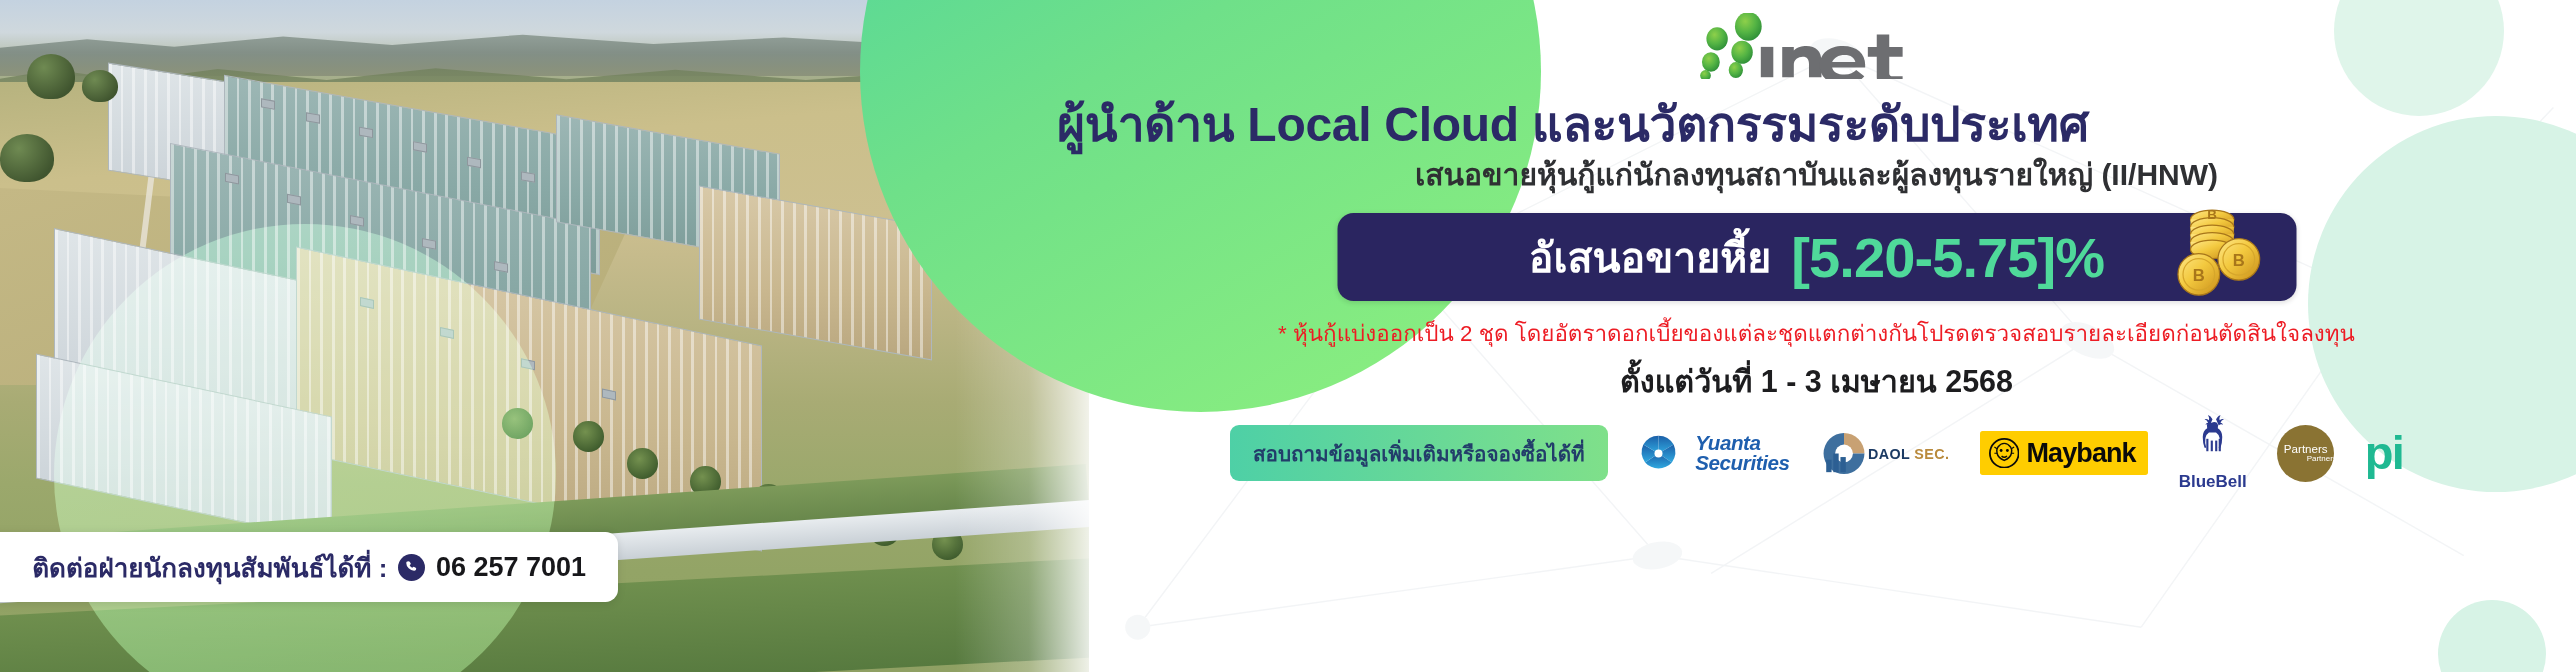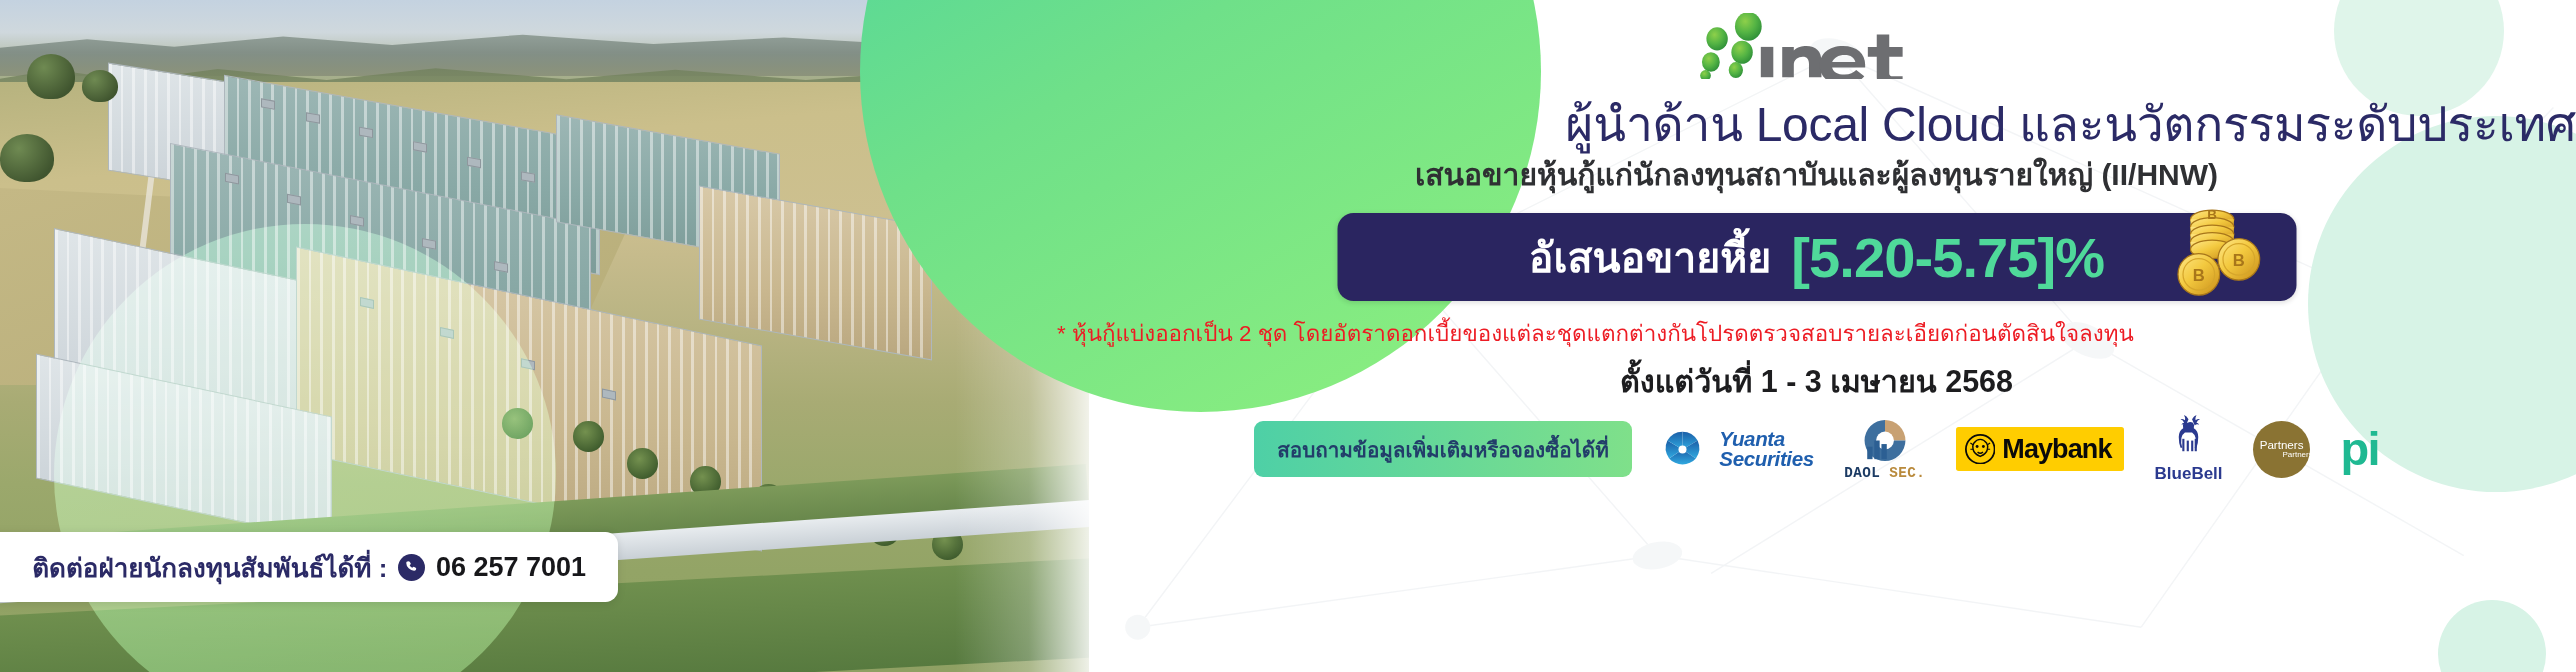--- a/index.html
+++ b/index.html
@@ -100,22 +100,22 @@
     position:absolute; left:1057px; top:0; width:1519px; height:672px;
   }
   .logo-wrap {
     position:absolute; left:50%; transform:translateX(-50%);
     top:12.5px; width:278px; height:66px;
   }
   .logo-wrap svg { display:block; }
 
   .headline {
     position:absolute; top:86px; left:0; width:100%;
-    text-align:right;
-    font-size:48px; font-weight:normal; color:#2b2a66;
+    text-align:left;
+    font-size:48px; font-weight:bold; color:#2b2a66;
     letter-spacing:-0.3px; white-space:nowrap;
   }
   .subhead {
     position:absolute; top:151px; left:0; width:100%;
     text-align:center; font-size:30px; font-weight:bold; color:#2f3033;
     white-space:nowrap;
   }
 
   .rate-box {
     position:absolute; top:213px; left:50%; transform:translateX(-50%);
@@ -123,21 +123,21 @@
     background:#2a2560; border-radius:16px;
     display:flex; align-items:center; justify-content:center; gap:20px;
     box-shadow:0 1.8px 5.4px rgba(0,0,0,.12);
   }
   .rate-label { font-size:41px; font-weight:bold; color:#ffffff; }
   .rate-value { font-size:56px; font-weight:bold; color:#4fd99a; letter-spacing:-0.9px; }
   .coins { width:100px; height:100px; position:absolute; right:30.5px; top:-12.5px; }
 
   .disclaimer {
     position:absolute; top:315px; left:0; width:100%;
-    text-align:left; font-size:22.4px; color:#ed1c24; font-weight:500;
+    text-align:center; font-size:22.4px; color:#ed1c24; font-weight:500;
     white-space:nowrap;
   }
   .dateline {
     position:absolute; top:357px; left:0; width:100%;
     text-align:center; font-size:30.5px; color:#1d1d1f; font-weight:bold;
     white-space:nowrap;
   }
 
   .partners {
     position:absolute; top:414px; left:0; width:100%;
@@ -150,21 +150,21 @@
   }
   .plogo { display:flex; align-items:center; justify-content:center; }
 
   .yuanta-text { color:#1f5fae; font-style:italic; font-weight:bold;
     line-height:.95; font-size:20.6px; letter-spacing:-0.4px; }
   .daol-text { font-size:14.3px; font-weight:bold; color:#1b3a63; letter-spacing:0.4px; margin-top:1.8px; }
   .daol-text .sec { color:#b98a3c; }
   .maybank-box { background:#ffcd00; border-radius:2.7px; padding:6.3px 12.5px 6.3px 9px;
     display:flex; align-items:flex-start; gap:7.2px; }
   .maybank-text { font-size:27px; font-weight:bold; color:#0a0a0a; letter-spacing:-0.9px; }
-  .bluebell-text { font-size:17px; font-weight:bold; color:#2b3a8f; margin-top:11px; }
+  .bluebell-text { font-size:17px; font-weight:bold; color:#2b3a8f; margin-top:19px; }
   .merchant-circle { width:57px; height:57px; border-radius:50%; background:#8a7333;
     display:flex; flex-direction:column; align-items:center; justify-content:center; color:#fff; }
   .merchant-circle .m1 { font-size:11.6px; line-height:1.05; }
   .merchant-circle .m2 { font-size:8px; line-height:1.05;padding-left:32px; }
   .pi-text { font-size:47px; font-weight:bold; color:#1fb992; line-height:.8; letter-spacing:-1.8px; }
 
   
   .contact-box {
     position:absolute; left:-10.8px; bottom:70px;
     background:#ffffff; border-radius:0 12.5px 12.5px 0;
@@ -363,21 +363,21 @@
             <path d="M6 13 a20 20 0 0 1 17 -10 l0 20 z"></path>
           </g>
           <circle cx="23" cy="23" r="4.5" fill="#ffffff"></circle>
         </svg>
         <div class="yuanta-text">
           <div>Yuanta</div>
           <div>Securities</div>
         </div>
       </div>
 
-      <div class="plogo" style="flex-direction:column;font-family:Liberation Mono, monospace;">
+      <div class="plogo" style="flex-direction:row;">
         <svg width="48" height="47" viewBox="0 0 54 52">
           <path d="M27 3 a23 23 0 0 1 23 23 h-23 z" fill="#c8a173"></path>
           <path d="M50 26 a23 23 0 0 1 -23 23 a23 23 0 0 1 -23 -23 a23 23 0 0 1 23 -23 v23 z" fill="#3e6f9e"></path>
           <circle cx="27" cy="26" r="10" fill="#ffffff"></circle>
           <g fill="#2c5f93">
             <rect x="7" y="33" width="6" height="14"></rect>
             <rect x="15" y="26" width="6" height="21"></rect>
             <rect x="23" y="30" width="6" height="17"></rect>
           </g>
         </svg>

